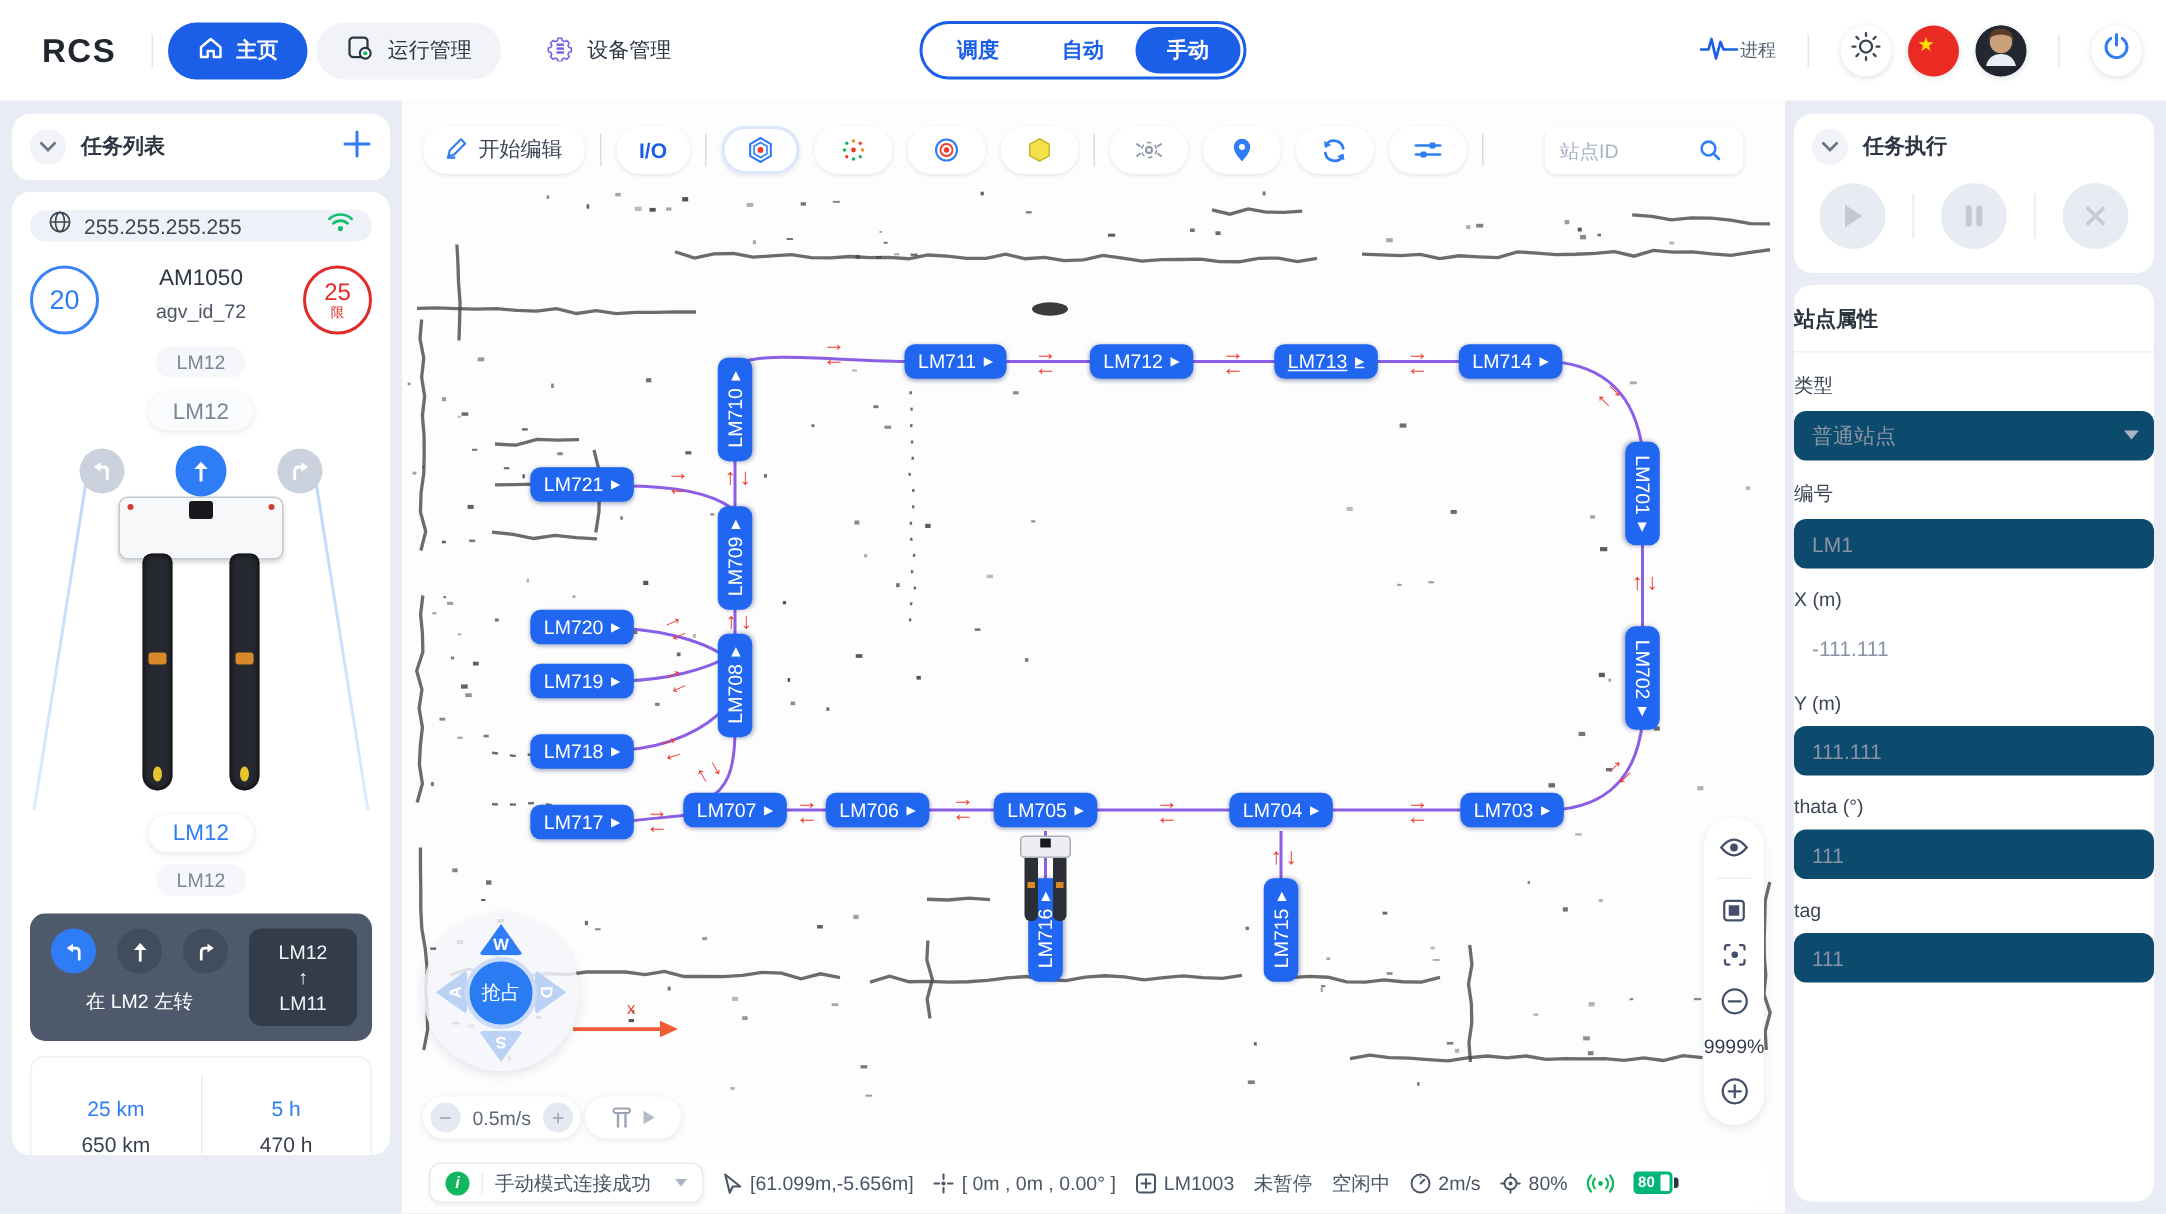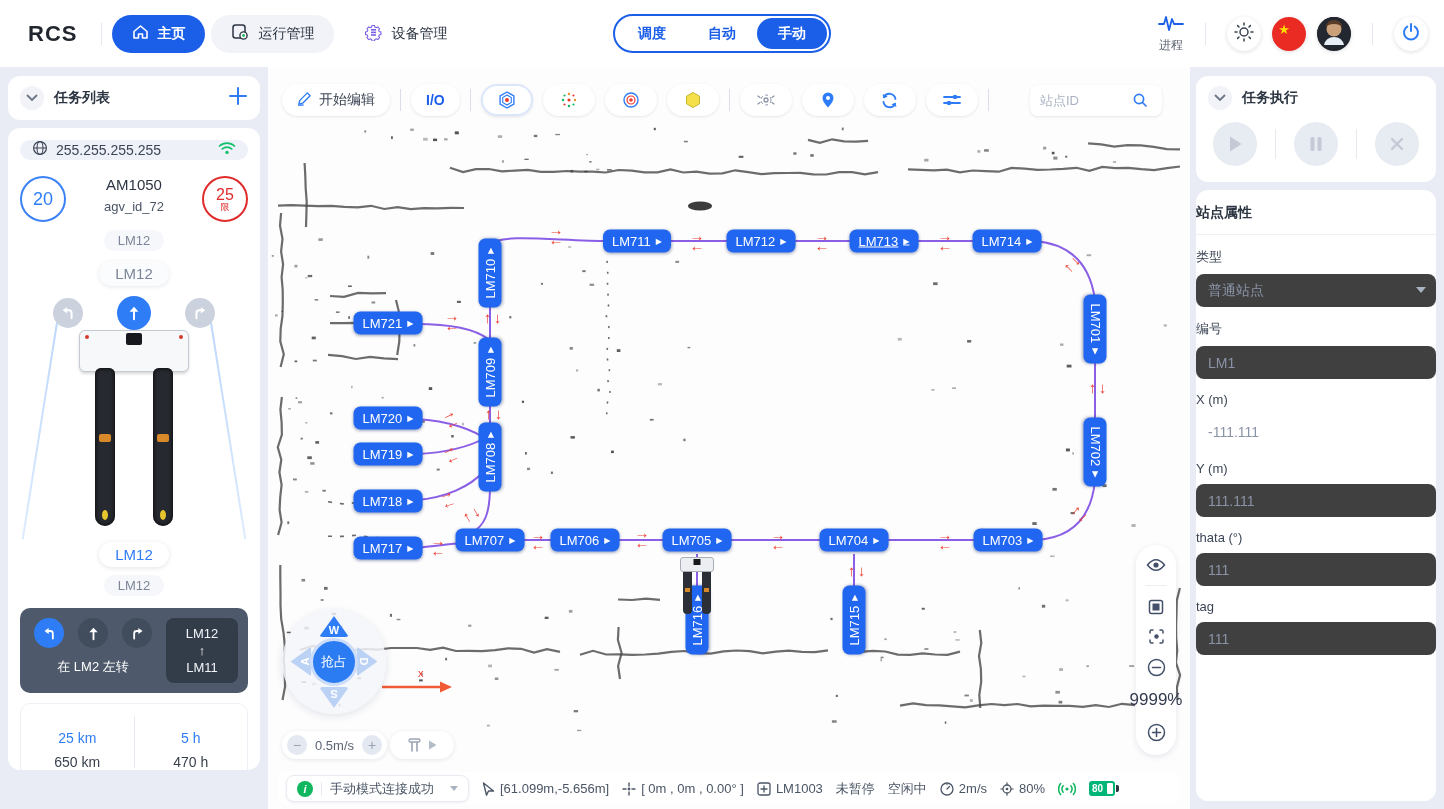--- a/index.html
+++ b/index.html
@@ -11,21 +11,21 @@
   .topnav { position:absolute; left:0; top:0; right:0; height:67px; background:#fff; display:flex; align-items:center; padding:0 16px; z-index:40; }
   .logo { font-size:22px; font-weight:bold; color:#22262e; letter-spacing:1px; margin:0 14px 0 12px; }
   .vdiv { width:1px; height:22px; background:#e2e6ee; margin:0 10px; }
   .navpill { display:flex; align-items:center; gap:8px; height:38px; border-radius:999px; padding:0 20px; font-size:14px; color:#2c3542; cursor:pointer; }
   .navpill.active { background:#1b5fe8; color:#fff; font-weight:bold; }
   .navpill.grey { background:#f1f3f8; }
   .mode-toggle { position:absolute; left:50%; top:14px; transform:translateX(-50%); display:flex; align-items:center; height:39px; background:#fff; border:2px solid #1b5fe8; border-radius:999px; padding:2px; }
   .mode { width:70px; text-align:center; font-size:14px; font-weight:bold; color:#1b5fe8; line-height:31px; border-radius:999px; cursor:pointer; }
   .mode.active { background:#1b5fe8; color:#fff; }
   .nav-right { margin-left:auto; display:flex; align-items:center; gap:11px; }
-  .proc { display:flex; flex-direction:column; align-items:center; gap:1px; font-size:12px; color:#5b6472; cursor:pointer; }
+  .proc { display:flex; flex-direction:row; align-items:center; gap:1px; font-size:12px; color:#5b6472; cursor:pointer; }
   .navcircle { width:34px; height:34px; border-radius:50%; background:#fff; box-shadow:0 1px 4px rgba(20,30,60,.14); display:flex; align-items:center; justify-content:center; cursor:pointer; overflow:hidden; }
 
   
   .card { background:#fff; border-radius:12px; }
   .left-panel { position:absolute; left:8px; top:76px; width:252px; bottom:39px; display:flex; flex-direction:column; gap:8px; z-index:30; }
   .panel-head { height:44px; display:flex; align-items:center; padding:0 12px; gap:10px; }
   .chev-circle { width:24px; height:24px; border-radius:50%; background:#f1f3f8; display:flex; align-items:center; justify-content:center; cursor:pointer; flex:none; }
   .panel-title { font-size:14px; font-weight:bold; color:#2c3542; }
   .left-main { flex:1; padding:12px; display:flex; flex-direction:column; align-items:center; position:relative; overflow:hidden; }
   .ip-pill { width:100%; height:36px; background:#eef1f8; border-radius:999px; display:flex; align-items:center; gap:8px; padding:0 12px; }
@@ -68,21 +68,21 @@
 
   .right-panel { position:absolute; right:8px; top:76px; width:240px; bottom:8px; display:flex; flex-direction:column; gap:8px; z-index:30; }
   .exec-card { padding-bottom:16px; }
   .exec-btns { display:flex; align-items:center; justify-content:center; gap:0; margin-top:2px; }
   .exec-btn { width:44px; height:44px; border-radius:50%; background:#e7ebf2; display:flex; align-items:center; justify-content:center; cursor:pointer; }
   .exec-div { width:1px; height:30px; background:#e4e8ef; margin:0 18px; }
   .prop-card { flex:1; padding:14px 0; overflow:hidden; }
   .prop-title { font-size:14px; font-weight:bold; color:#2c3542; padding-bottom:12px; border-bottom:1px solid #eef0f5; }
   .fgroup { margin-top:13px; }
   .flabel { font-size:13px; color:#3c4555; margin-bottom:8px; }
-  .finput { position:relative; height:33px; background:#404040; border-radius:8px; display:flex; align-items:center; padding:0 12px; font-size:14px; color:#8a93a6; }
+  .finput { position:relative; height:33px; background:#0c4a6e; border-radius:8px; display:flex; align-items:center; padding:0 12px; font-size:14px; color:#8a93a6; }
   .finput.plain { background:transparent; padding:0 12px; }
   .fcaret { position:absolute; right:10px; top:13px; width:0; height:0; border-left:5px solid transparent; border-right:5px solid transparent; border-top:6px solid #aab3c2; }
 
   
   .map { position:absolute; left:268px; top:67px; width:922px; bottom:0; background:#fdfdfe; z-index:10; }
   .maplayer { position:absolute; inset:0; }
   .st { position:absolute; display:flex; align-items:center; gap:5px; background:#2066f0; color:#fff; font-size:13px; padding:4px 9px; border-radius:7px; box-shadow:0 1px 3px rgba(10,30,90,.35); white-space:nowrap; cursor:pointer; z-index:5; }
   .st .tri { font-size:8px; }
   .arr { position:absolute; display:flex; flex-direction:column; line-height:10px; color:#ee3b2e; font-size:15px; font-weight:bold; z-index:4; pointer-events:none; }
   .agv-mini { position:absolute; width:34px; height:60px; z-index:8; }
@@ -96,21 +96,21 @@
   .tpill.icon { width:52px; padding:0; }
   .tpill.sel { box-shadow:inset 0 0 0 2px #dce6fb, 0 1px 3px rgba(20,30,60,.12); }
   .tpill.io { color:#1b5fe8; font-weight:bold; }
   .tdiv { width:1px; height:22px; background:#d9deе8; background:#d9dee8; }
   .search { margin-left:auto; width:132px; height:31px; background:#fff; border-radius:8px; box-shadow:0 1px 3px rgba(20,30,60,.10); display:flex; align-items:center; padding:0 10px; gap:6px; }
   .search input { border:0; outline:0; width:86px; font-size:13px; color:#3c4555; background:transparent; font-family:inherit; }
   .search input::placeholder { color:#aab3c2; }
 
   .vtools { position:absolute; right:14px; top:478px; width:40px; background:#fff; border-radius:20px; box-shadow:0 2px 6px rgba(20,30,60,.10); display:flex; flex-direction:column; align-items:center; padding:13px 0; gap:13px; z-index:20; }
   .vtools .sep { width:22px; height:1px; background:#eceef3; }
-  .zoomlbl { font-size:17px; color:#323b4e; }
+  .zoomlbl { font-size:13px; color:#323b4e; }
   .vt { cursor:pointer; display:flex; }
 
   .joy { position:absolute; left:14px; top:543px; width:104px; height:104px; border-radius:50%; background:rgba(244,246,250,.85); box-shadow:0 2px 8px rgba(20,30,60,.12); z-index:20; }
   .jt { position:absolute; width:30px; height:21px; display:flex; align-items:center; justify-content:center; color:#fff; font-size:11px; font-weight:bold; cursor:pointer; }
   .jt .shape { position:absolute; inset:0; background:#bcd2f5; clip-path:polygon(50% 0,100% 100%,0 100%); border-radius:4px; }
   .jt.up .shape { background:#2f7df6; }
   .jt span { position:relative; top:3px; }
   .jt.up { left:37px; top:6px; }
   .jt.down { left:37px; bottom:6px; transform:rotate(180deg); }
   .jt.left { left:4px; top:41px; transform:rotate(-90deg); }

